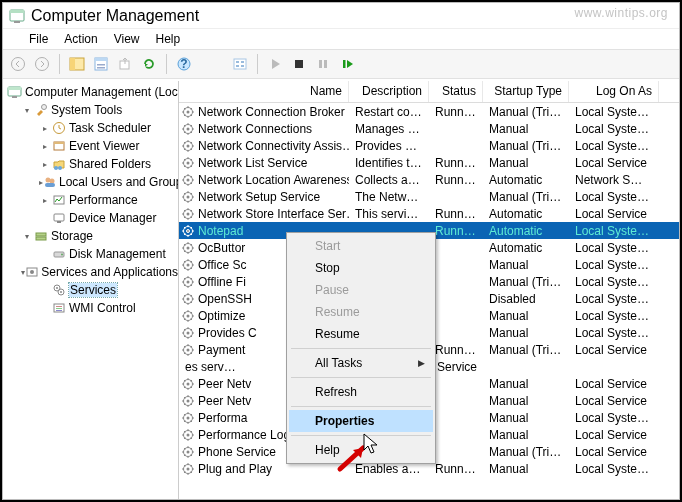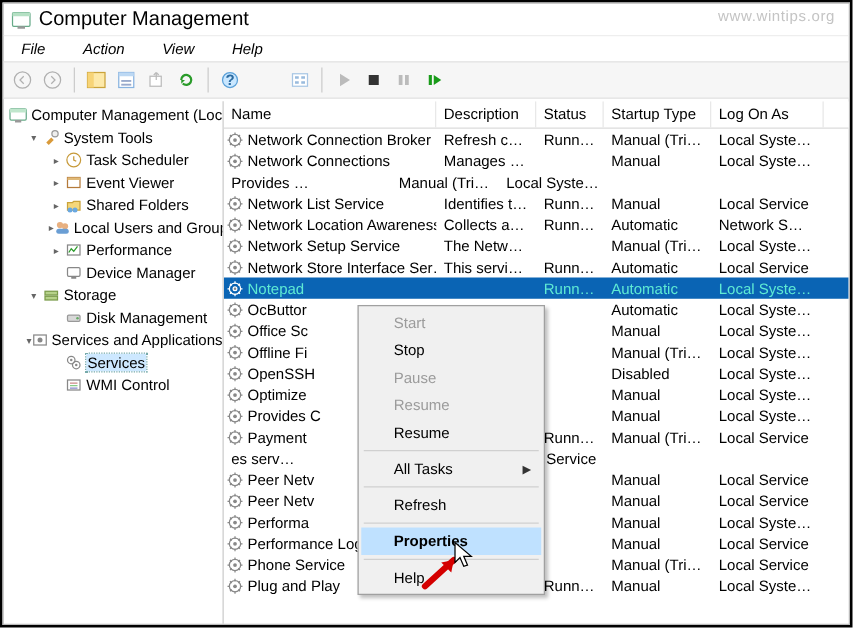--- a/index.html
+++ b/index.html
@@ -4,50 +4,50 @@
 <style>
   * { box-sizing: border-box; margin: 0; padding: 0; font-family: "Segoe UI", Tahoma, sans-serif; font-size: 12px; }
   body { background: #000; width: 682px; height: 502px; overflow: hidden; position: relative; }
   .shell { position: absolute; left: 2px; top: 2px; right: 2px; bottom: 2px; background: #fff; border: 1px solid #bbb; }
   .watermark { position: absolute; top: 6px; right: 14px; color: #c4c4c4; font-size: 12px; letter-spacing: 0.5px; font-weight: 300; z-index: 50; }
   
   .titlebar { height: 26px; display: flex; align-items: center; padding: 0 6px; border-bottom: 1px solid #eee; }
   .titlebar .icon { width: 16px; height: 16px; margin-right: 6px; }
   .titlebar .title { font-size: 16px; }
   
-  .menubar { height: 20px; display: flex; align-items: center; padding: 0 8px; gap: 18px; font-style: italic; }
+  .menubar { height: 20px; display: flex; align-items: center; padding: 0 20px; gap: 4px; }
   .menubar span { padding: 2px 6px; }
   
   .toolbar { height: 30px; border-top: 1px solid #e1e1e1; border-bottom: 1px solid #e1e1e1; background: #f6f6f6; display: flex; align-items: center; padding: 0 4px; gap: 2px; }
   .tb-btn { width: 22px; height: 22px; display: flex; align-items: center; justify-content: center; border: 1px solid transparent; border-radius: 2px; }
   .tb-sep { width: 1px; height: 20px; background: #ccc; margin: 0 4px; }
   
   .body { position: absolute; top: 78px; left: 0; right: 0; bottom: 0; display: flex; }
   .tree { width: 176px; border-right: 1px solid #ccc; overflow: hidden; padding-top: 2px; }
   .list { flex: 1; overflow: hidden; position: relative; }
   
   .tree-row { display: flex; align-items: center; height: 18px; white-space: nowrap; }
   .twisty { width: 12px; display: inline-flex; justify-content: center; color: #666; font-size: 8px; }
   .tree-icon { width: 16px; height: 16px; margin-right: 2px; display: inline-flex; align-items: center; justify-content: center; }
   .tree-label { font-size: 12px; }
   .tree-row.selected .tree-label { background: #cde8ff; outline: 1px dotted #7aa; padding: 0 1px; }
   .ind1 { padding-left: 4px; } .ind2 { padding-left: 18px; } .ind3 { padding-left: 36px; }
   
-  .list-header { height: 22px; display: flex; border-bottom: 1px solid #dcdcdc; background: #fff; }
+  .list-header { height: 22px; display: flex; border-bottom: 1px solid #dcdcdc; background: #fff; text-align: right; }
   .col { padding: 3px 6px; border-right: 1px solid #e8e8e8; overflow: hidden; white-space: nowrap; text-overflow: clip; }
   .c-name { width: 170px; } .c-desc { width: 80px; } .c-status { width: 54px; } .c-startup { width: 86px; } .c-logon { width: 90px; }
   .list-body { overflow: hidden; }
   .row { height: 17px; display: flex; align-items: center; }
   .row .cell { padding: 0 6px; overflow: hidden; white-space: nowrap; text-overflow: ellipsis; }
   .row .c-name { display: flex; align-items: flex-end; gap: 3px; padding-left: 2px; }
   .row.selected { background: #0a64b4; color: #5eead4; }
   .row.selected .gear svg path, .row.selected .gear svg circle { stroke: #fff; }
   .gear { width: 14px; height: 14px; display: inline-block; flex-shrink: 0; }
   
-  .ctx { position: absolute; left: 286px; top: 244px; width: 150px; background: #f0f0f0; border: 1px solid #a0a0a0; box-shadow: 2px 2px 3px rgba(0,0,0,0.25); z-index: 30; padding: 2px; }
+  .ctx { position: absolute; left: 286px; top: 232px; width: 150px; background: #f0f0f0; border: 1px solid #a0a0a0; box-shadow: 2px 2px 3px rgba(0,0,0,0.25); z-index: 30; padding: 2px; }
   .ctx-item { height: 22px; display: flex; align-items: center; padding: 0 20px 0 26px; position: relative; font-size: 12px; }
   .ctx-item.disabled { color: #9b9b9b; }
   .ctx-item.hl { background: #bfe1ff; }
   .ctx-sep { height: 1px; background: #d0d0d0; margin: 3px 2px; }
   .ctx-arrow { position: absolute; right: 8px; font-size: 9px; color: #333; }
   
   .cursor { position: absolute; left: 363px; top: 433px; z-index: 40; }
   
   svg { display: block; }
 </style>
@@ -312,21 +312,21 @@
             <div class="cell c-name">
               <span class="gear">
                 <svg width="14" height="14">
                   <circle cx="7" cy="7" r="4.5" fill="none" stroke="#888" stroke-width="1"></circle>
                   <circle cx="7" cy="7" r="1.5" fill="#888"></circle>
                   <path d="M7 1v2M7 11v2M1 7h2M11 7h2M3 3l1.4 1.4M9.6 9.6L11 11M11 3l-1.4 1.4M4.4 9.6L3 11" stroke="#888" stroke-width="1"></path>
                 </svg>
               </span>
               <span>Network Connection Broker</span>
             </div>
-            <div class="cell c-desc">Refresh con…</div>
+            <div class="cell c-desc">Restart con…</div>
             <div class="cell c-status">Running</div>
             <div class="cell c-startup">Manual (Trig…</div>
             <div class="cell c-logon">Local Syste…</div>
           </div>
           <div class="row">
             <div class="cell c-name">
               <span class="gear">
                 <svg width="14" height="14">
                   <circle cx="7" cy="7" r="4.5" fill="none" stroke="#888" stroke-width="1"></circle>
                   <circle cx="7" cy="7" r="1.5" fill="#888"></circle>
@@ -334,20 +334,30 @@
                 </svg>
               </span>
               <span>Network Connections</span>
             </div>
             <div class="cell c-desc">Manages o…</div>
             <div class="cell c-status"></div>
             <div class="cell c-startup">Manual</div>
             <div class="cell c-logon">Local Syste…</div>
           </div>
           <div class="row">
+            <div class="cell c-name">
+              <span class="gear">
+                <svg width="14" height="14">
+                  <circle cx="7" cy="7" r="4.5" fill="none" stroke="#888" stroke-width="1"></circle>
+                  <circle cx="7" cy="7" r="1.5" fill="#888"></circle>
+                  <path d="M7 1v2M7 11v2M1 7h2M11 7h2M3 3l1.4 1.4M9.6 9.6L11 11M11 3l-1.4 1.4M4.4 9.6L3 11" stroke="#888" stroke-width="1"></path>
+                </svg>
+              </span>
+              <span>Network Connectivity Assis…</span>
+            </div>
             <div class="cell c-desc">Provides Dir…</div>
             <div class="cell c-status"></div>
             <div class="cell c-startup">Manual (Trig…</div>
             <div class="cell c-logon">Local Syste…</div>
           </div>
           <div class="row">
             <div class="cell c-name">
               <span class="gear">
                 <svg width="14" height="14">
                   <circle cx="7" cy="7" r="4.5" fill="none" stroke="#888" stroke-width="1"></circle>

